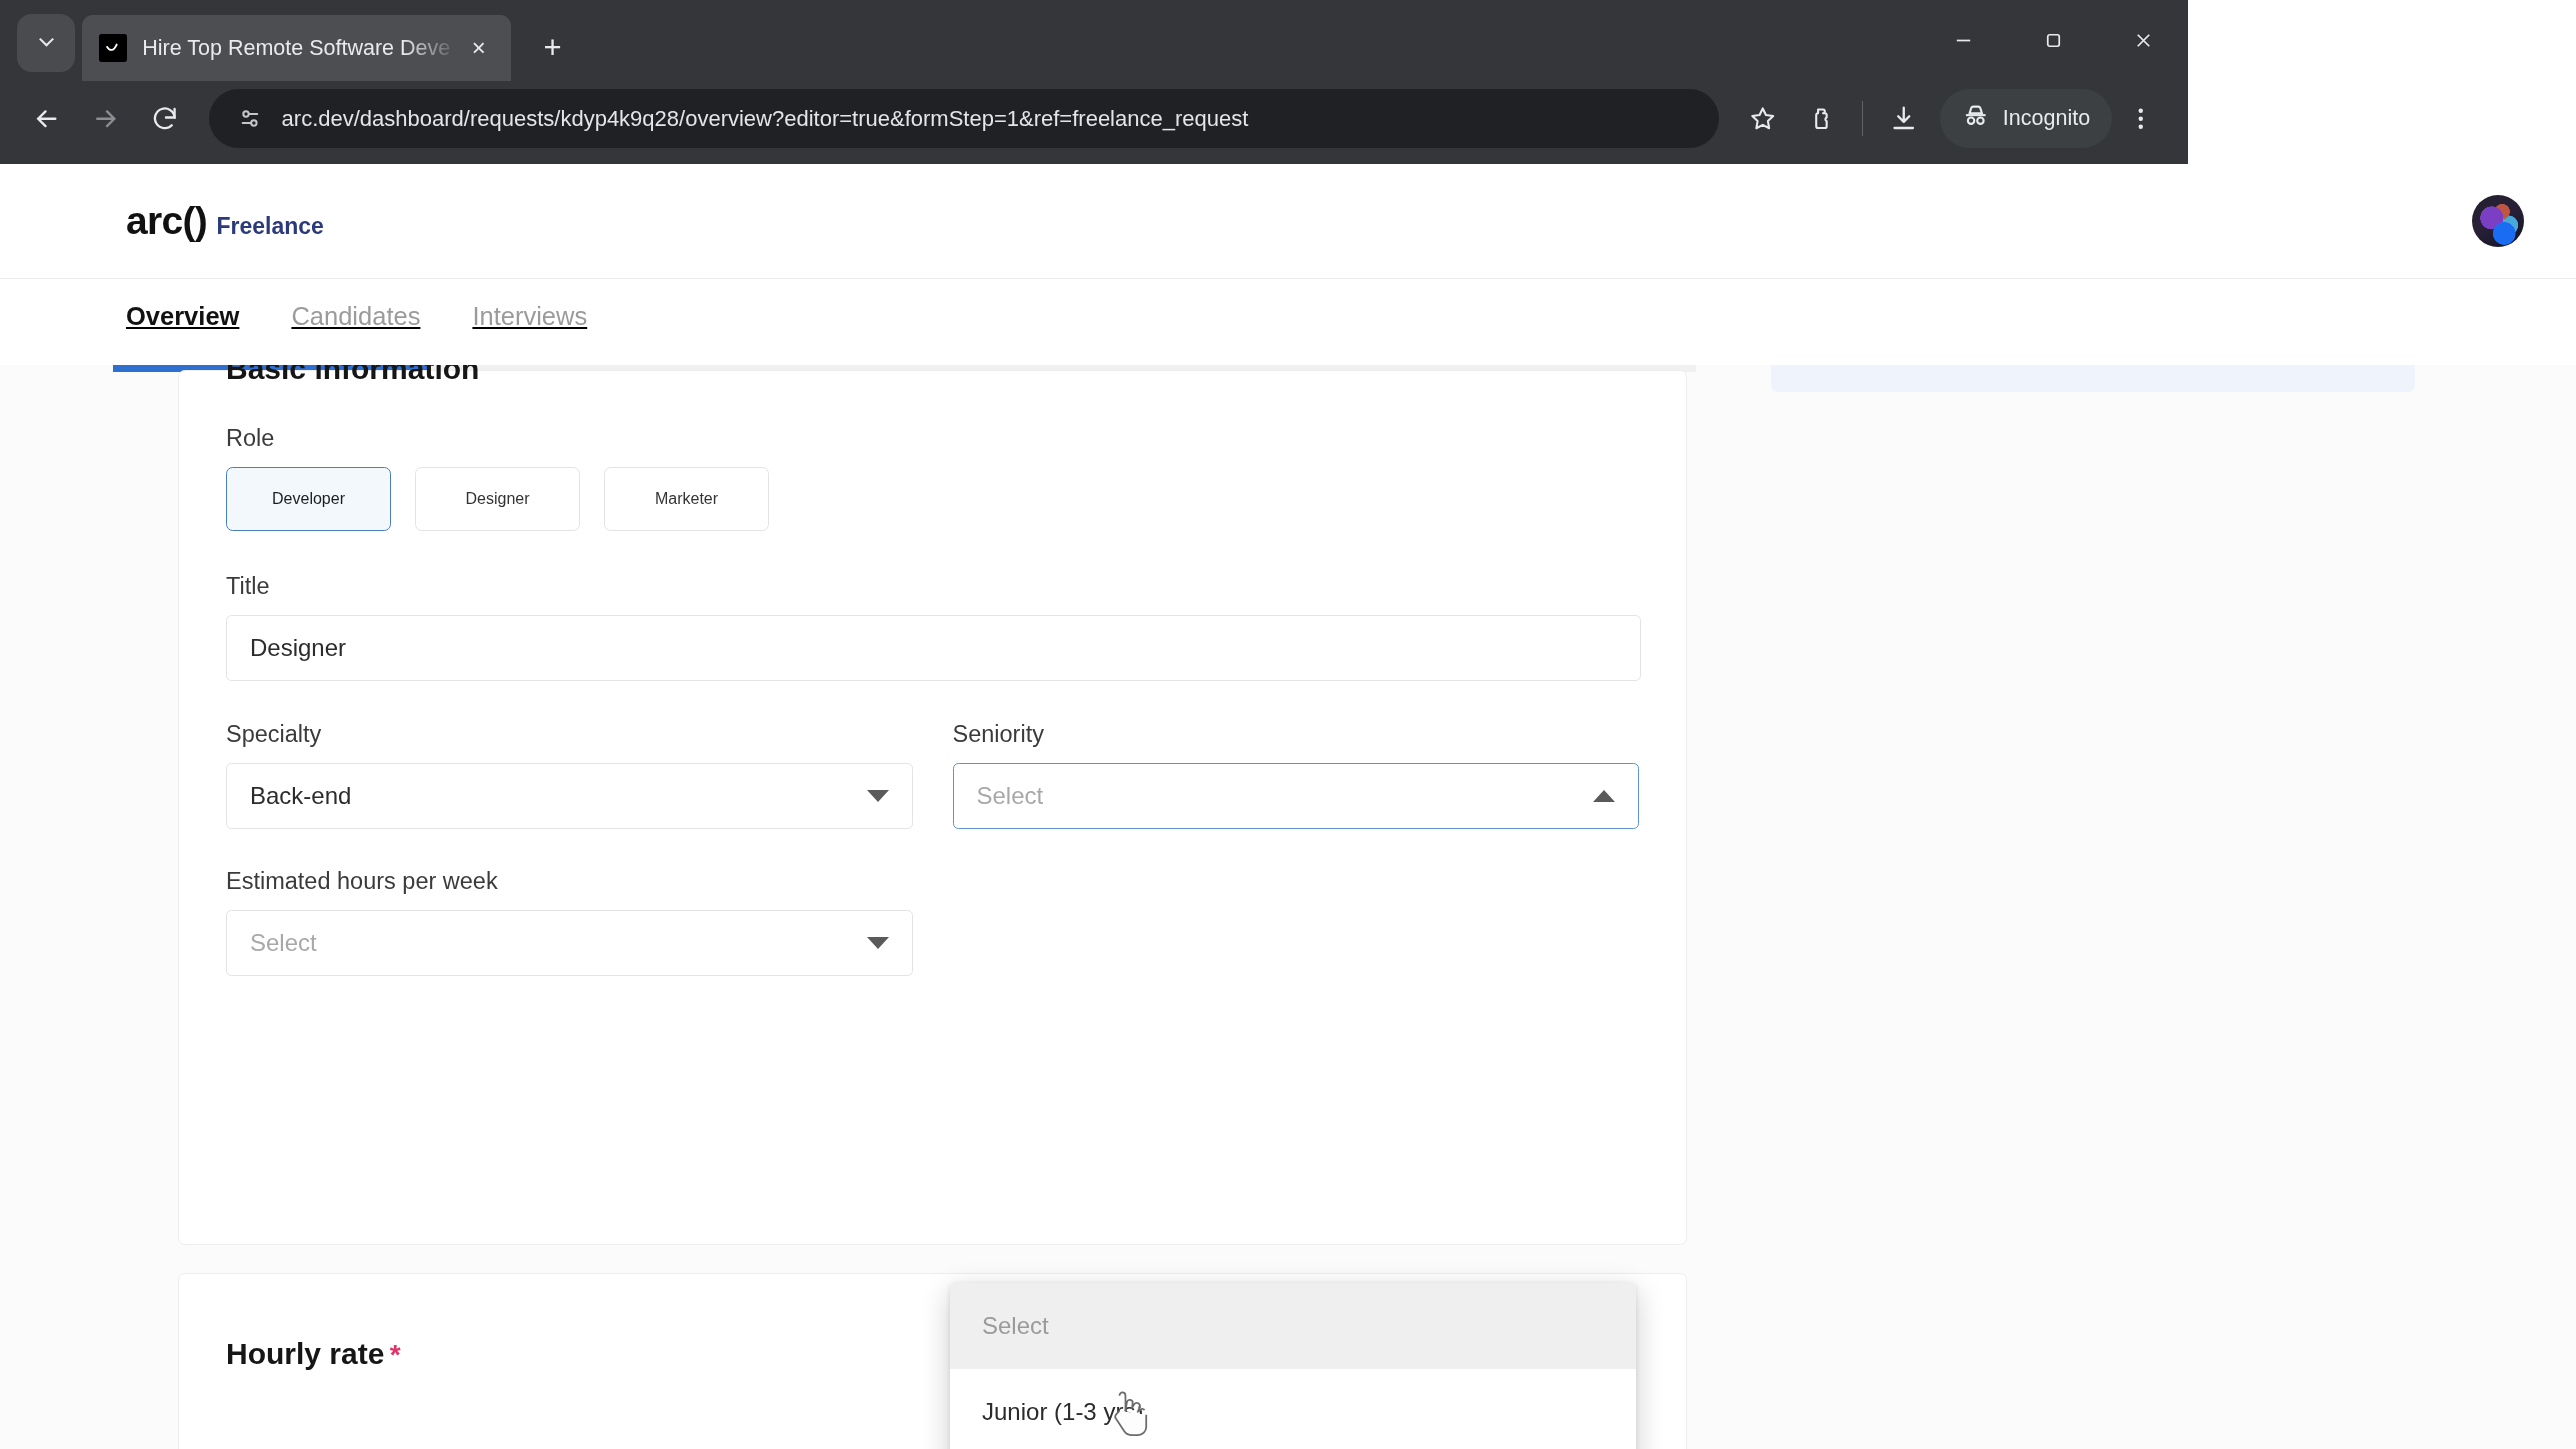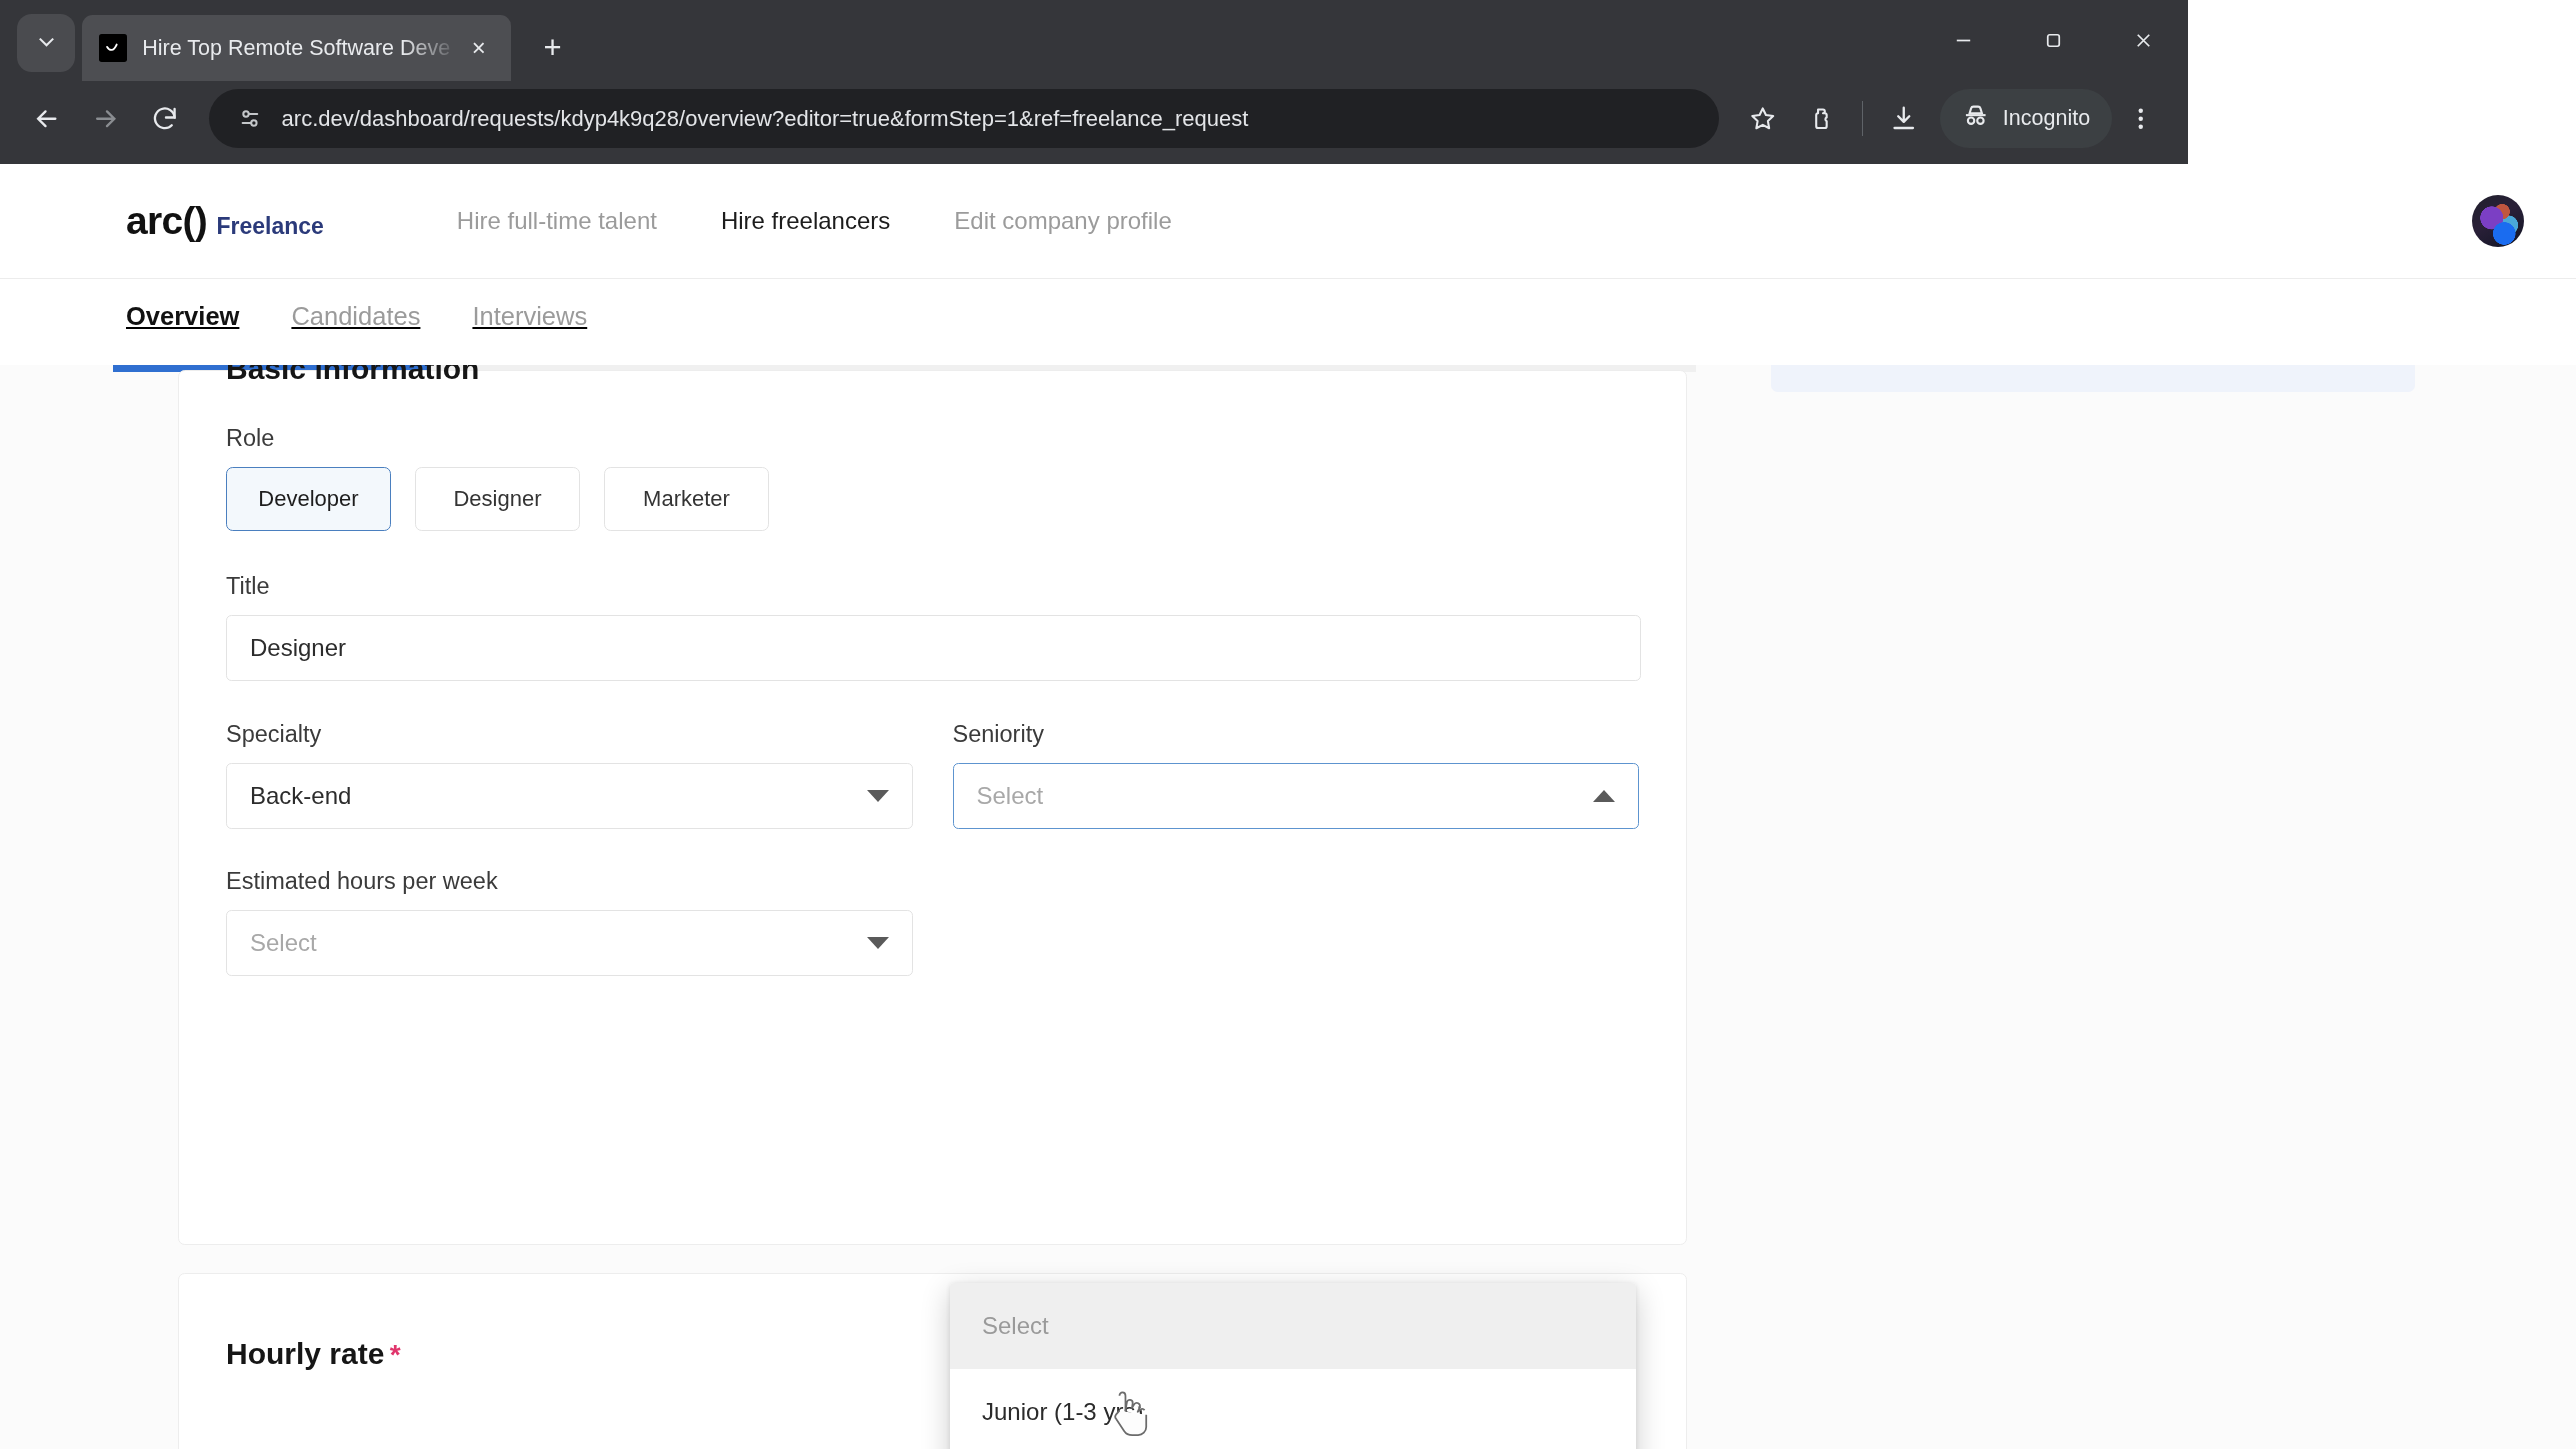--- a/index.html
+++ b/index.html
@@ -161,21 +161,21 @@
     width: 24px; height: 24px; border-radius: 50%; border: 2px solid #4a4a4a;
     display: inline-flex; align-items: center; justify-content: center;
     font-size: 17.4px; color: #4a4a4a; margin-left: 10.7px; font-weight: 700;
     line-height: 1;
   }
 
   .role-group { display: flex; gap: 24px; margin-bottom: 42px; }
   .pill {
     height: 64px; min-width: 165px; border: 1.3px solid #e3e3e3; border-radius: 6.7px;
     display: flex; align-items: center; justify-content: center;
-    font-size: 22px; color: #343434; padding: 0 31px; background: #fff;
+    font-size: 16px; color: #343434; padding: 0 31px; background: #fff;
   }
   .pill.selected { border-color: #4a7fbf; background: #f3f8fc; color: #1d1d1d; }
 
   .text-input {
     height: 66px; width: 1415px; border: 1.3px solid #e3e3e3; border-radius: 5.4px;
     display: flex; align-items: center; padding: 0 23px;
     font-size: 24px; color: #2c2c2c; background: #fff; margin-bottom: 40px;
   }
 
   .two-col { display: flex; gap: 40px; }
@@ -331,25 +331,20 @@
         </svg>
     </div>
   </div>
 
   <div class="viewport">
 
     <div class="site-header">
       <div class="logo">
         <span class="logo-mark">arc()</span>
         <span class="logo-sub">Freelance</span>
-      </div>
-      <div class="main-nav">
-        <div class="nav-item">Hire full-time talent</div>
-        <div class="nav-item active">Hire freelancers</div>
-        <div class="nav-item">Edit company profile</div>
       </div>
       <div class="header-spacer"></div>
       <div class="avatar"></div>
     </div>
 
     <div class="tabs-row">
       <div class="page-tab active">Overview</div>
       <div class="page-tab">Candidates</div>
       <div class="page-tab">Interviews</div>
     </div>

